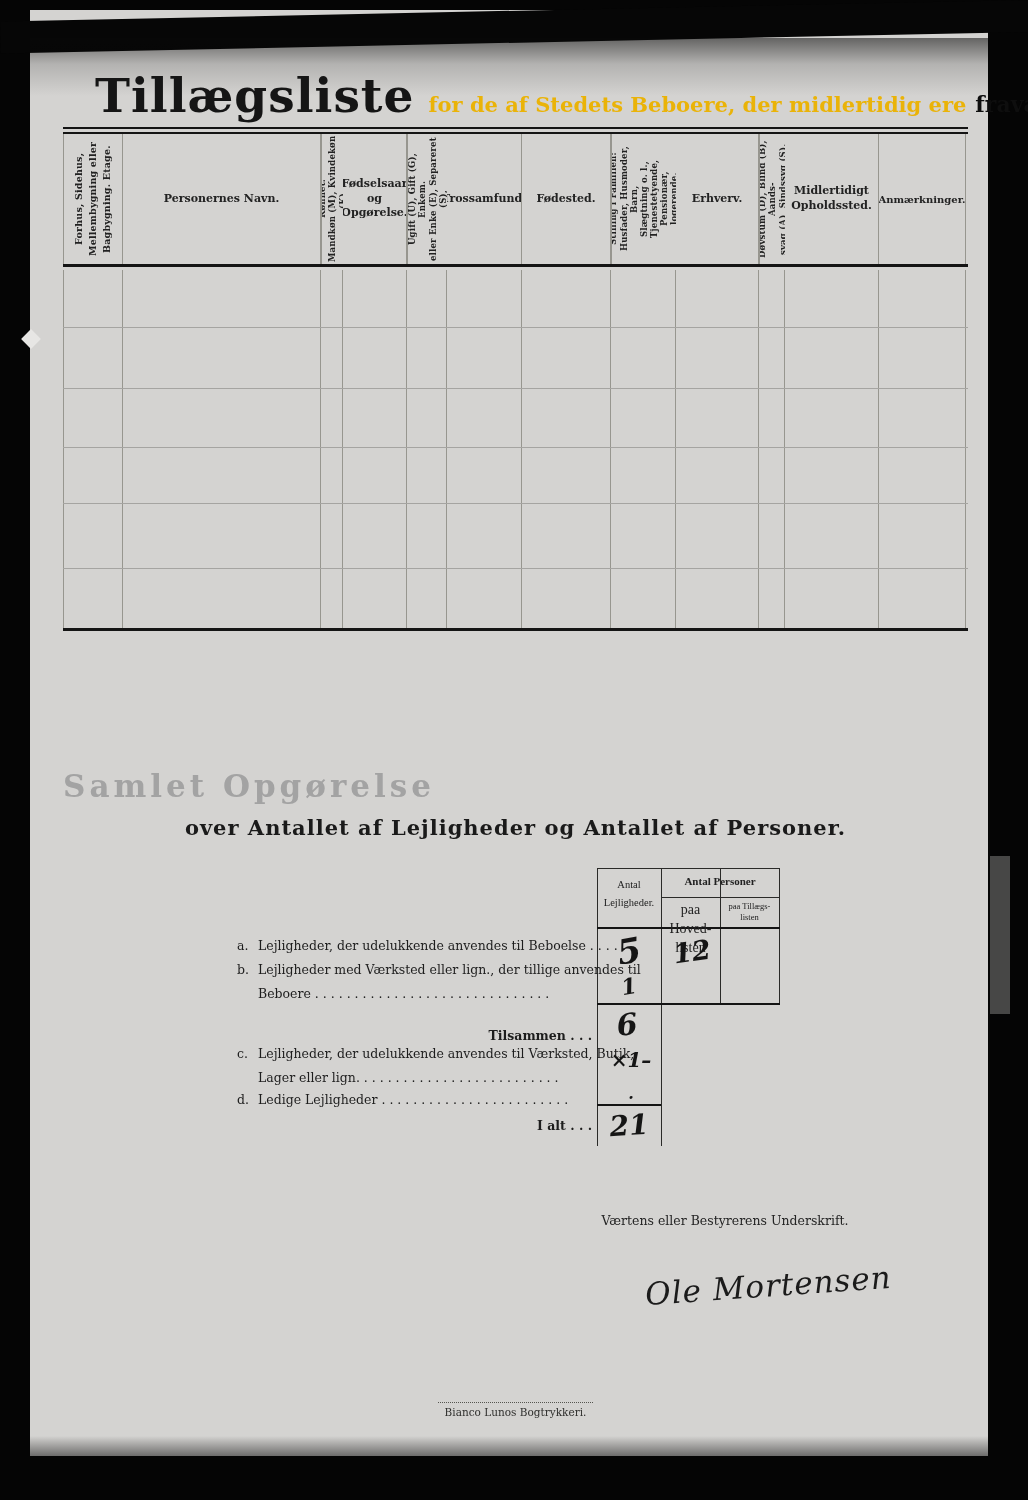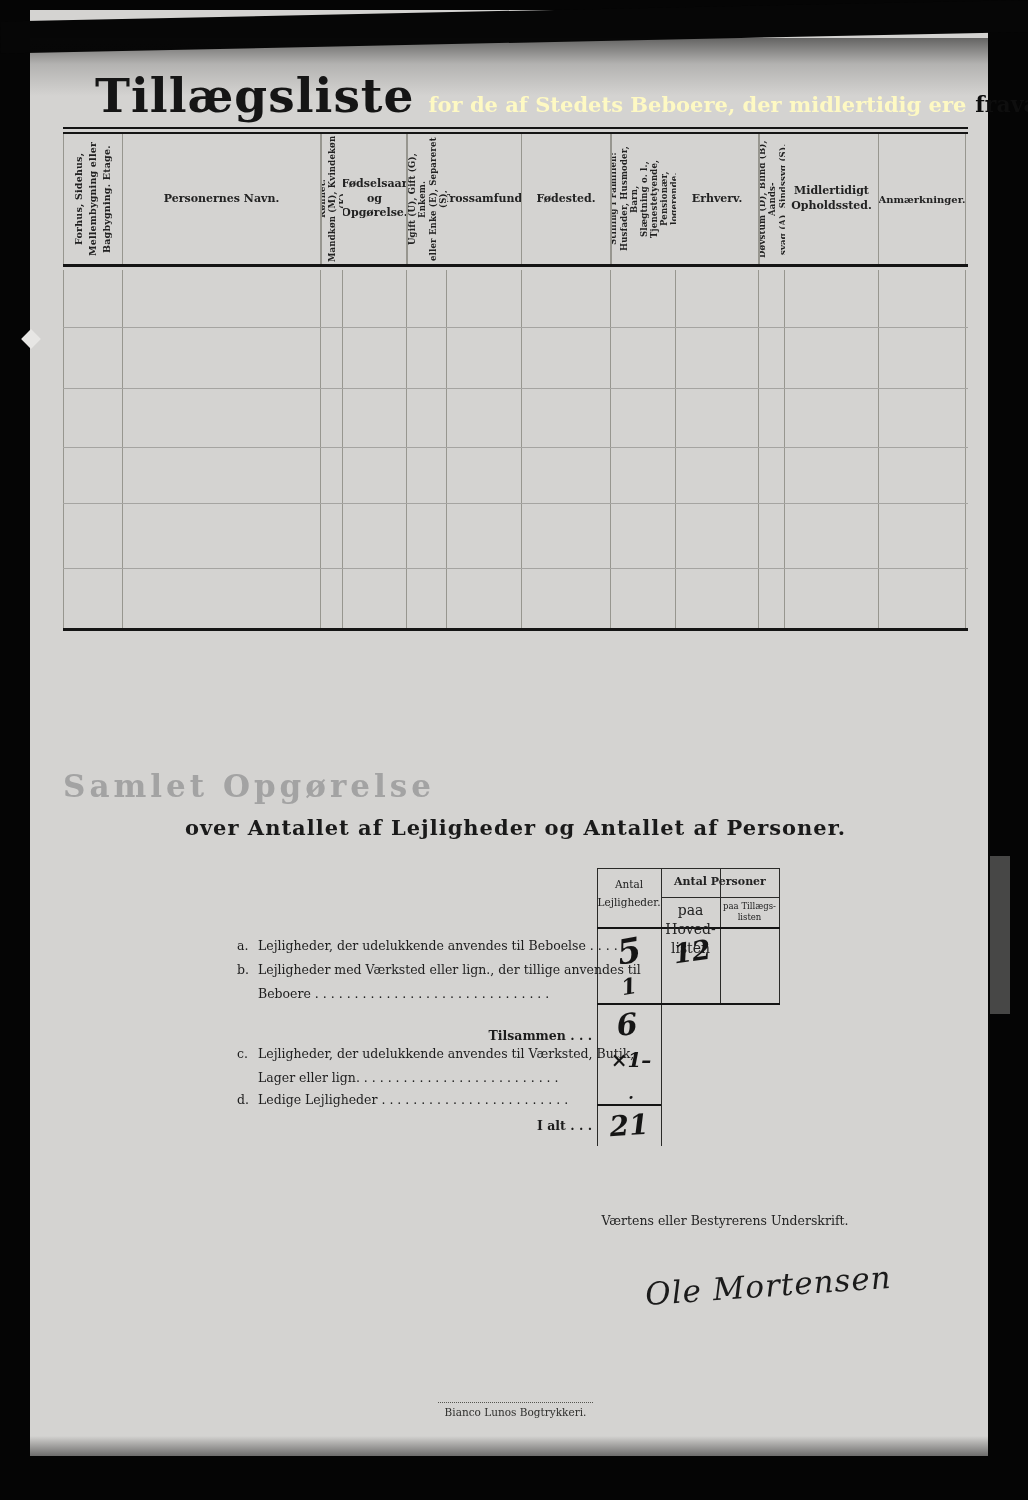--- a/index.html
+++ b/index.html
@@ -34,21 +34,21 @@
     position:absolute; left:990px; top:856px; width:20px; height:158px;
     background:#7e7e7c; opacity:.55;
   }
 
   
   .title-row {
     position:absolute; left:95px; top:68px; width:870px;
     display:flex; align-items:baseline; white-space:nowrap;
   }
   .t-main { font-size:47px; font-weight:bold; letter-spacing:1px; color:#151515;text-align:center; }
-  .t-rest { font-size:21px; font-weight:bold; margin-left:14px; color:#fef9c3; }
+  .t-rest { font-size:21px; font-weight:bold; margin-left:14px; color:#eab308; }
   .t-bold { font-size:22px; font-weight:bold; margin-left:9px; color:#0e0e0e; }
 
   .dbl-rule {
     position:absolute; left:63px; top:127px; width:905px; height:7px;
     border-top:2px solid #141414; border-bottom:2px solid #141414;
   }
 
   
   .mt-header {
     position:absolute; left:63px; top:134px; width:905px; height:133px;
@@ -80,21 +80,21 @@
   
   .sum-title {
     position:absolute; left:63px; top:768px; width:905px; text-align:left;
     font-size:31px; font-weight:bold; letter-spacing:4px; color:#a3a3a3;
   }
   .sum-sub {
     position:absolute; left:63px; top:815px; width:905px; text-align:center;
     font-size:21px; font-weight:bold; letter-spacing:1px; color:#1a1a1a;
   }
   .ln { position:absolute; background:#2a2a28; }
-  .sum-h { position:absolute; text-align:center; white-space:pre-line; color:#222; }
+  .sum-h { position:absolute; text-align:center; white-space:pre-line; color:#222;font-family:Liberation Serif, serif; }
   .slabel { position:absolute; font-size:12.5px; color:#1d1d1d; white-space:nowrap; }
   .slabel .pfx { display:inline-block; width:21px; }
   .r-align { text-align:right; font-weight:bold; }
   .hand {
     position:absolute; font-style:italic; font-weight:bold; color:#151515;
     text-align:center; line-height:1;
   }
 
   
   .sig-caption {

